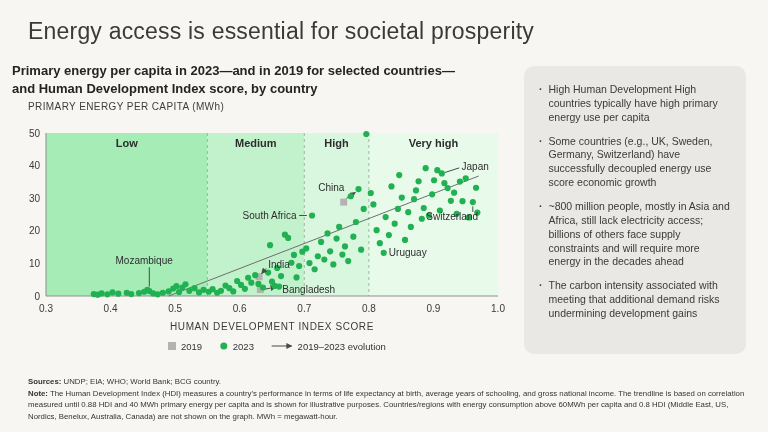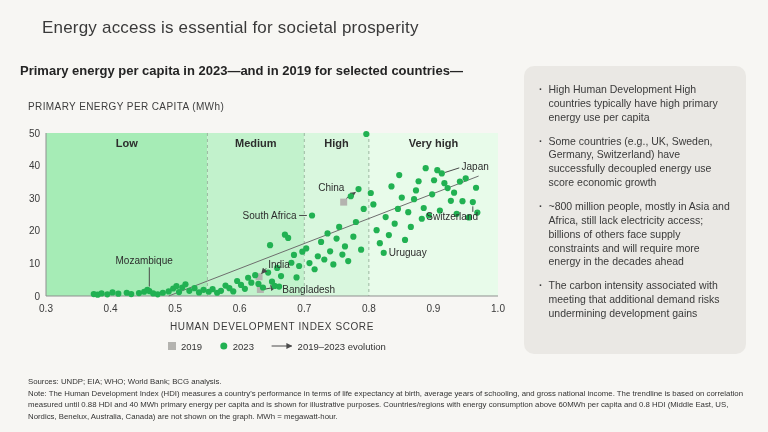--- a/index.html
+++ b/index.html
@@ -1,46 +1,47 @@
 <!DOCTYPE html>
 <html><head>
 <meta charset="utf-8">
 <style>
   html,body{margin:0;padding:0;}
   body{
     width:768px;height:432px;position:relative;overflow:hidden;
     background:#f7f6f3;color:#2f2f2f;
     font-family:"Liberation Sans", sans-serif;
   }
-  .title{position:absolute;left:42px;top:18px;font-size:17px;font-weight:400;color:#3a3a3a;letter-spacing:.2px;}
-  .subtitle{position:absolute;left:20px;top:62px;font-size:13px;font-weight:700;line-height:1.38;color:#242424;}
+  .title{position:absolute;left:28px;top:18px;font-size:23px;font-weight:400;color:#3a3a3a;letter-spacing:.2px;}
+  .subtitle{position:absolute;left:12px;top:62px;font-size:13px;font-weight:700;line-height:1.38;color:#242424;}
   .ylabel{position:absolute;left:28px;top:101px;font-size:10px;letter-spacing:.4px;color:#3d3d3d;}
   svg.chart{position:absolute;left:18px;top:116px;font-family:"Liberation Sans", sans-serif;}
   .tick{font-size:10px;fill:#3a3a3a;}
   .zlabel{font-size:11px;font-weight:700;fill:#2d2d2d;}
   .clabel{font-size:10px;fill:#2d2d2d;}
   .xlab{font-size:10px;letter-spacing:.6px;fill:#3a3a3a;}
   .leg{font-size:9.5px;fill:#333;}
   .sidebar{
     position:absolute;left:524px;top:66px;width:222px;height:288px;
     background:#eae8e4;border-radius:10px;box-sizing:border-box;
     padding:17px 15px 12px 15px;
   }
   .bullet{display:flex;gap:6px;font-size:10.5px;line-height:1.32;color:#3a3a3a;margin-bottom:10px;}
   .bullet .bmark{flex:0 0 auto;font-weight:700;}
   .footer{position:absolute;left:28px;top:376px;width:727px;font-size:7.8px;line-height:1.5;color:#333;}
-  .footer b{font-weight:400;margin-top:16px;}
+  .footer b{font-weight:700;margin-top:16px;}
 </style>
 </head>
 <body>
 
 <div class="title">Energy access is essential for societal prosperity</div>
 
 <div class="subtitle">
   <div>Primary energy per capita in 2023—and in 2019 for selected countries—</div>
+  <div>and Human Development Index score, by country</div>
 </div>
 
 <div class="ylabel">PRIMARY ENERGY PER CAPITA (MWh)</div>
 
 <svg class="chart" width="510" height="255">
     <defs>
       <marker id="arrw" viewBox="0 0 8 8" refX="7" refY="4" markerWidth="6" markerHeight="6" orient="auto">
         <path d="M0,0 L8,4 L0,8 z" fill="#4a4a4a"></path>
       </marker>
     </defs>
@@ -229,15 +230,15 @@
         <span>~800 million people, mostly in Asia and Africa, still lack electricity access; billions of others face supply constraints and will require more energy in the decades ahead</span>
       </div>
       <div class="bullet">
         <span class="bmark">·</span>
         <span>The carbon intensity associated with meeting that additional demand risks undermining development gains</span>
       </div>
     </div>
 </div>
 
 <div class="footer">
-  <div><b>Sources:</b><span> UNDP; EIA; WHO; World Bank; BCG analysis.</span></div>
+  <div><b>Sources:</b><span> UNDP; EIA; WHO; World Bank; BCG country.</span></div>
   <div><b>Note:</b><span> The Human Development Index (HDI) measures a country's performance in terms of life expectancy at birth, average years of schooling, and gross national income. The trendline is based on correlation measured until 0.88 HDI and 40 MWh primary energy per capita and is shown for illustrative purposes. Countries/regions with energy consumption above 60MWh per capita and 0.8 HDI (Middle East, US, Nordics, Benelux, Australia, Canada) are not shown on the graph. MWh = megawatt-hour.</span></div>
 </div>
 
 </body></html>

